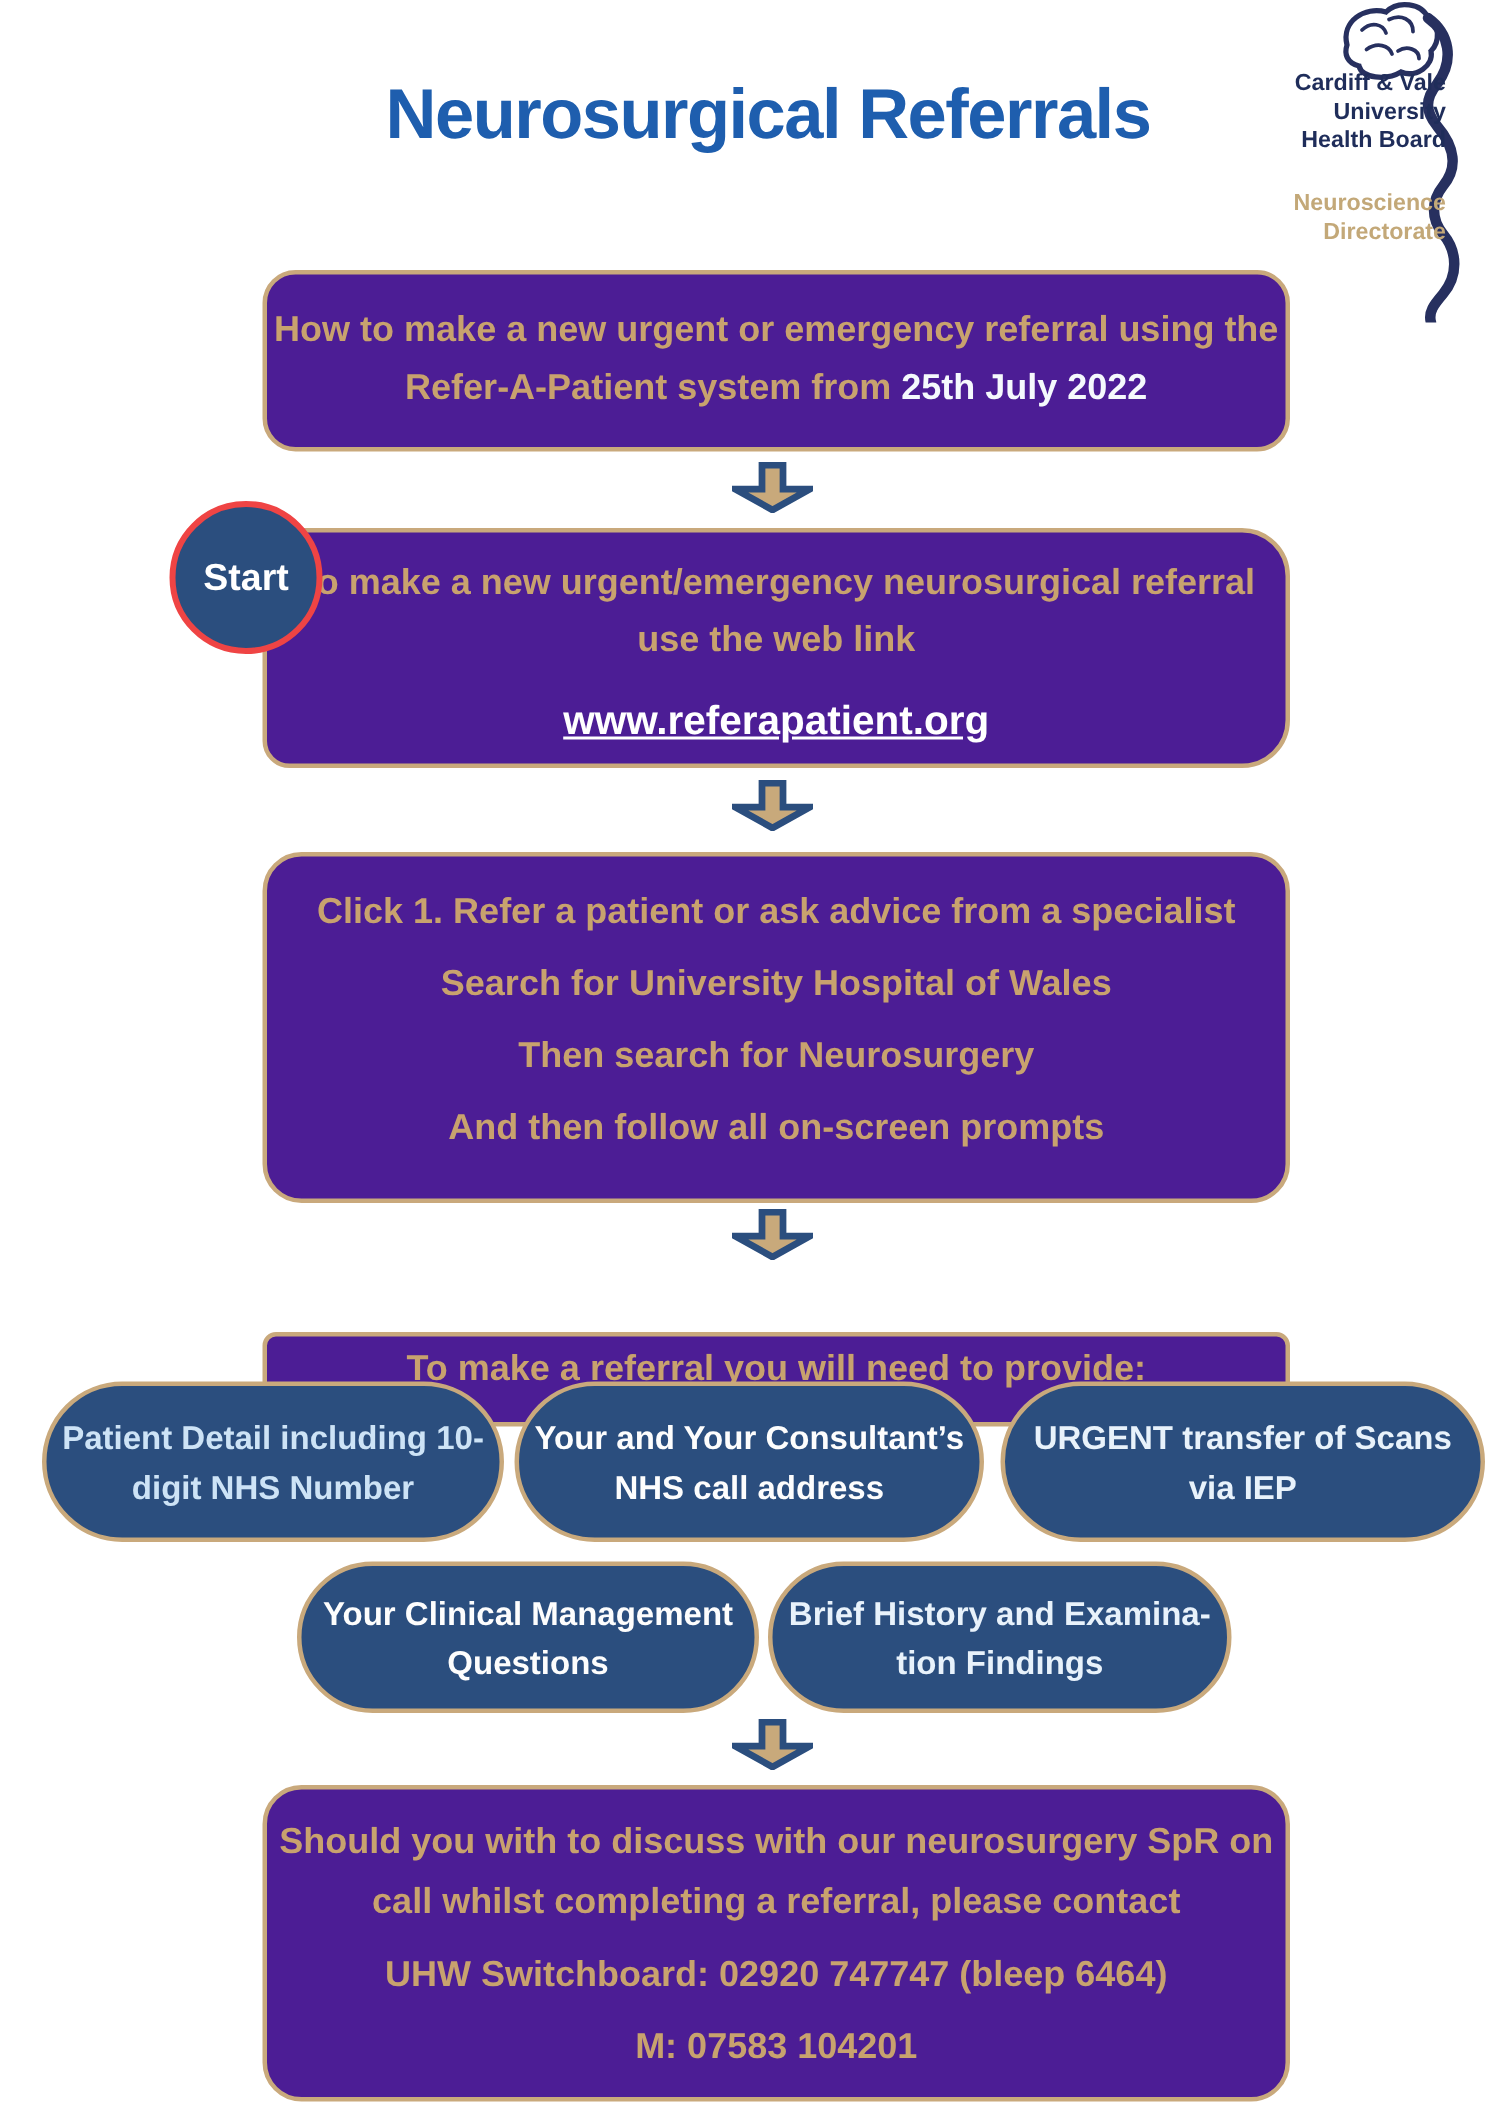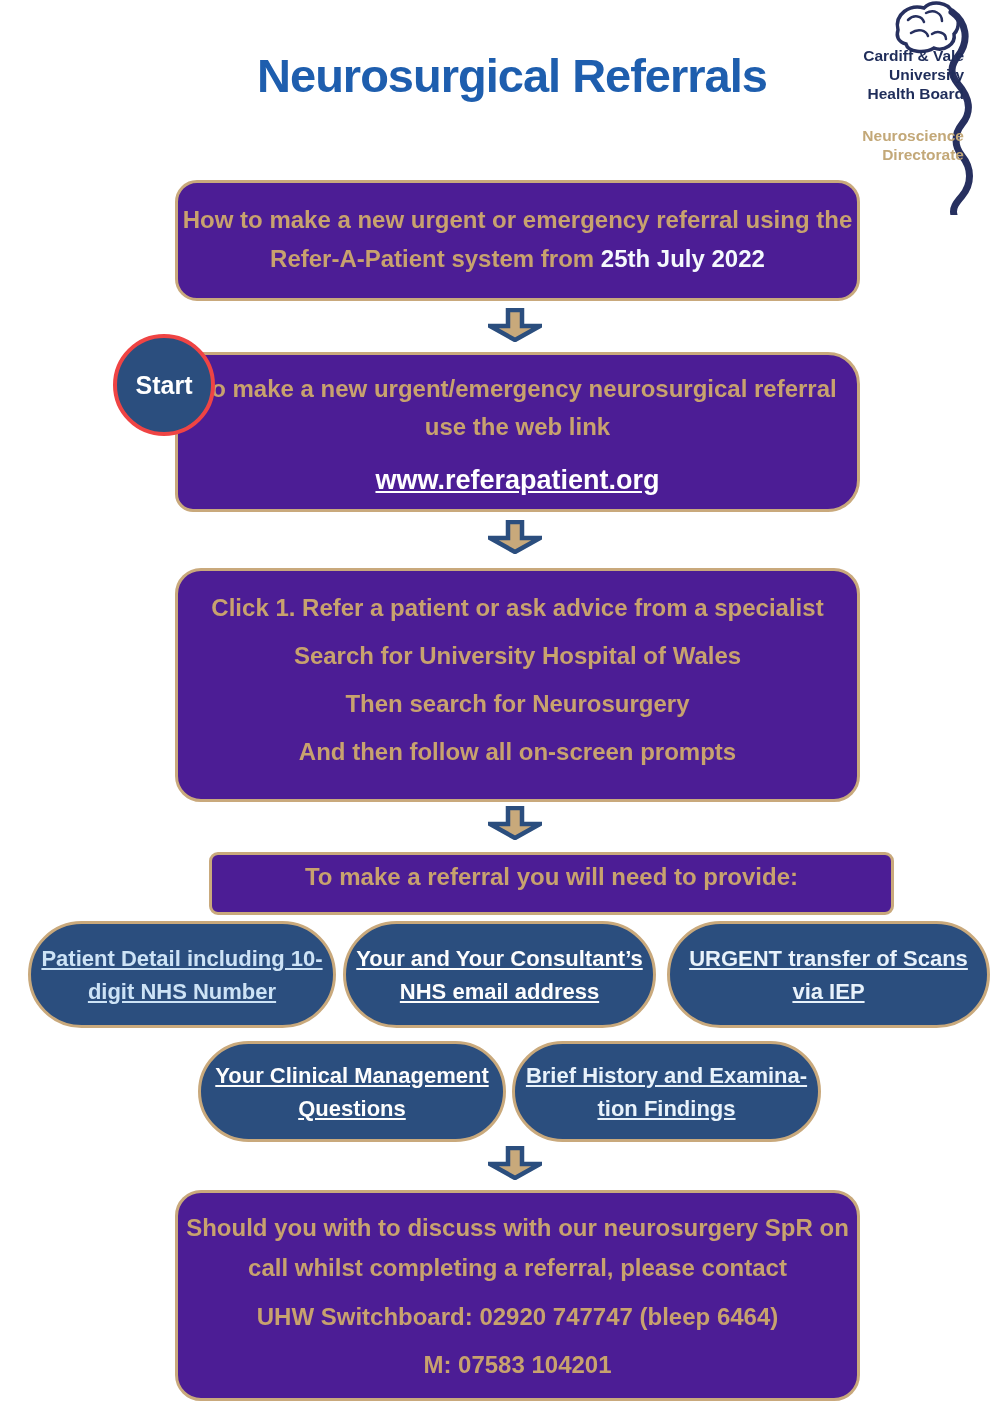--- a/index.html
+++ b/index.html
@@ -22,35 +22,35 @@
     position:absolute;left:175px;width:685px;box-sizing:border-box;
     background:#4c1d95;border:3px solid #c9a97c;color:#c8a26e;
     text-align:center;font-size:24px;
   }
   .box-intro{top:180px;height:121px;border-radius:22px;padding-top:17px;line-height:39px;}
   .box-intro .date{color:#f5f9fd;}
   .box-start{top:352px;height:160px;border-radius:3px 32px 32px 18px;padding-top:15px;line-height:38px;}
   .weblink{display:inline-block;margin-top:15px;color:#ffffff;font-size:27px;text-decoration:underline;}
   .box-steps{top:568px;height:234px;border-radius:26px;padding-top:13px;}
   .box-steps div{line-height:48px;}
-  .bar-provide{top:852px;height:63px;border-radius:9px;line-height:44px;margin-left:34px;}
+  .bar-provide{top:888px;height:63px;border-radius:9px;line-height:44px;}
   .box-contact{top:1190px;height:211px;border-radius:26px;padding-top:15px;line-height:40px;}
   .box-contact .p2{margin-top:9px;}
   .box-contact .p3{margin-top:8px;}
   
   .start-circle{
     position:absolute;left:113px;top:334px;width:102px;height:102px;border-radius:50%;
     background:#2b4e7e;border:4px solid #ef4444;color:#ffffff;font-size:25px;
     display:flex;align-items:center;justify-content:center;z-index:5;box-sizing:border-box;
   }
   
   .pill{
     position:absolute;box-sizing:border-box;background:#2b4e7e;border:3px solid #c9a97c;
     border-radius:60px;color:#fdfdfd;font-size:22px;line-height:33px;text-align:center;
-    display:flex;flex-direction:column;align-items:center;justify-content:center;text-decoration:underline;
+    display:flex;flex-direction:column;align-items:center;justify-content:center;
   }
   .pill.p1{left:28px;top:921px;width:308px;height:107px;color:#cde3f6;}
   .pill.p2{left:343px;top:921px;width:313px;height:107px;}
   .pill.p3{left:667px;top:921px;width:323px;height:107px;color:#e8f2fb;}
   .pill.p4{left:198px;top:1041px;width:308px;height:101px;}
   .pill.p5{left:512px;top:1041px;width:309px;height:101px;color:#e8f2fb;}
   
   .arrow{position:absolute;left:488px;width:54px;height:34px;}
   .arrow.a1{top:308px;} .arrow.a2{top:520px;} .arrow.a3{top:806px;} .arrow.a4{top:1146px;}
 </style>
@@ -119,21 +119,21 @@
   </svg>
 
   <div class="fbox bar-provide">To make a referral you will need to provide:</div>
 
   <div class="pill p1">
     <div>Patient Detail including 10-</div>
     <div>digit NHS Number</div>
   </div>
   <div class="pill p2">
     <div>Your and Your Consultant’s</div>
-    <div>NHS email address</div>
+    <div>NHS call address</div>
   </div>
   <div class="pill p3">
     <div>URGENT transfer of Scans</div>
     <div>via IEP</div>
   </div>
   <div class="pill p4">
     <div>Your Clinical Management</div>
     <div>Questions</div>
   </div>
   <div class="pill p5">

